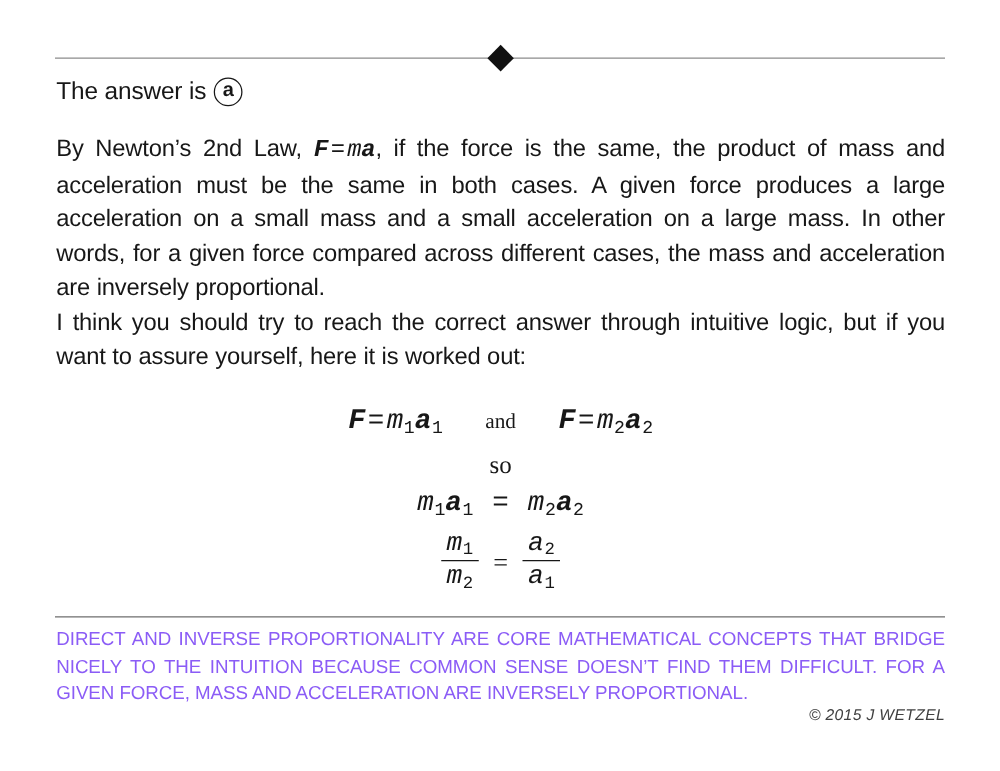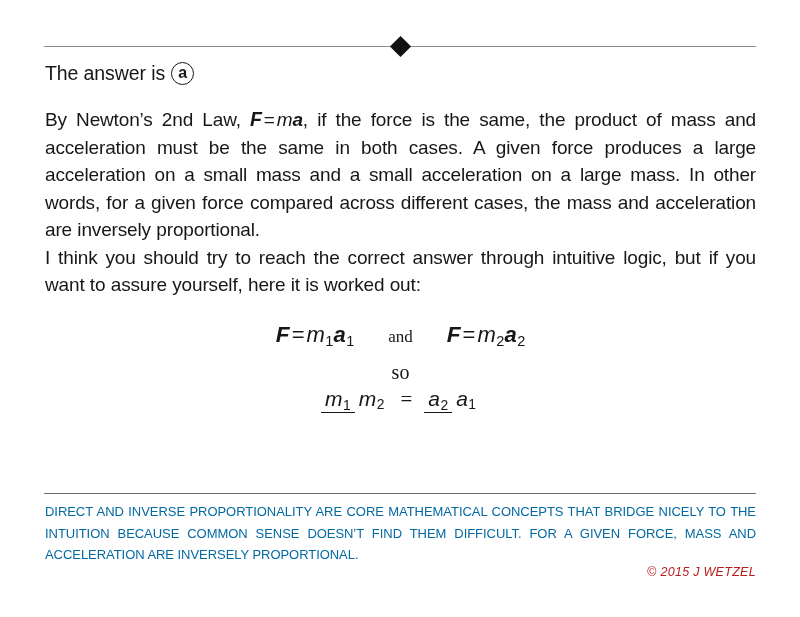--- a/index.html
+++ b/index.html
@@ -91,21 +91,21 @@
     text-align: justify;
     margin: 0;
     letter-spacing: -0.15px;
     word-spacing: 0.2px;
   }
   p.para-newton { margin-top: 20px; }
   p.para-intuitive { }
 
   
   .math {
-    font-family: Liberation Sans, sans-serif;
+    font-family: Liberation Mono, monospace;
     font-style: italic;
     white-space: nowrap;
   }
   .math .vF {
     font-weight: bold;
     font-style: italic;
     font-size: 1.03em;
   }
   .math .vm { font-style: italic; font-weight: normal; }
   .math .va { font-style: italic; font-weight: bold; }
@@ -152,21 +152,21 @@
   .eq-frac-row {
     display: flex;
     align-items: center;
     justify-content: center;
     gap: 12px;
     font-family: "Liberation Serif", "DejaVu Serif", serif;
     font-size: 21px;
   }
   .frac {
     display: inline-flex;
-    flex-direction: row;
+    flex-direction: column;
     align-items: center;
     line-height: 1.12;
     text-align: center;
   }
   .frac .num {
     padding: 0 4px 1px 4px;
     border-bottom: 1.4px solid #171717;
   }
   .frac .den {
     padding: 1px 4px 4px 4px;
@@ -183,35 +183,35 @@
     top: 493px;
     width: 712px;
     height: 1px;
     background: #6e6e6e;
   }
   .caption {
     position: absolute;
     left: 45px;
     top: 501px;
     width: 711px;
-    font-size: 13px;
+    font-size: 15px;
     line-height: 21.5px;
     text-align: justify;
     letter-spacing: -0.05px;
-    color: #0369a1;
+    color: #8b5cf6;
   }
   .copyright {
     position: absolute;
     left: 45px;
     top: 565px;
     width: 711px;
     text-align: right;
     font-size: 12.5px;
     font-style: italic;
-    color: #b91c1c;
+    color: #404040;
     letter-spacing: 0.3px;
   }
 </style>
 </head>
 <body>
 
 <div class="page">
 
   <div class="top-rule-wrap">
     <div class="rule-line"></div>
@@ -231,20 +231,23 @@
     <p class="body para-intuitive">I think you should try to reach the correct answer through intuitive logic, but if you want to assure yourself, here it is worked out:</p>
 
     <div class="eq-block">
 
       <div class="eq-row eq-row-1">
         <span class="math"><span class="vF">F</span><span class="op">=</span><span class="vm">m</span><sub>1</sub><span class="va">a</span><sub>1</sub></span><span class="eq-and">and</span><span class="math"><span class="vF">F</span><span class="op">=</span><span class="vm">m</span><sub>2</sub><span class="va">a</span><sub>2</sub></span>
       </div>
 
       <div class="eq-so">so</div>
 
+      <div class="eq-row eq-row-3">
+        <span class="math"><span class="vm">m</span><sub>1</sub><span class="va">a</span><sub>1</sub><span class="op">&nbsp;=&nbsp;</span><span class="vm">m</span><sub>2</sub><span class="va">a</span><sub>2</sub></span>
+      </div>
 
       <div class="eq-frac-row">
         <span class="frac math">
           <span class="num"><span class="vm">m</span><sub>1</sub></span>
           <span class="den"><span class="vm">m</span><sub>2</sub></span>
         </span>
         <span class="frac-eq">=</span>
         <span class="frac math">
           <span class="num"><span class="vm">a</span><sub>2</sub></span>
           <span class="den"><span class="vm">a</span><sub>1</sub></span>

